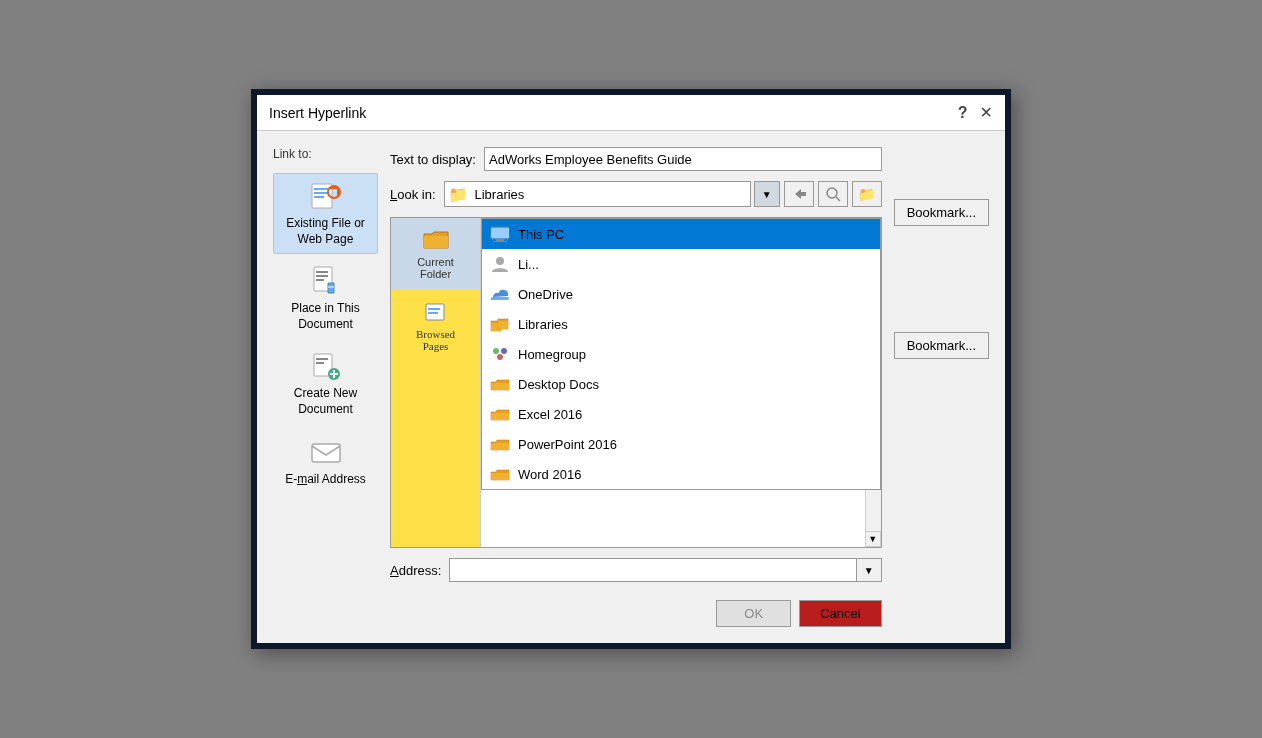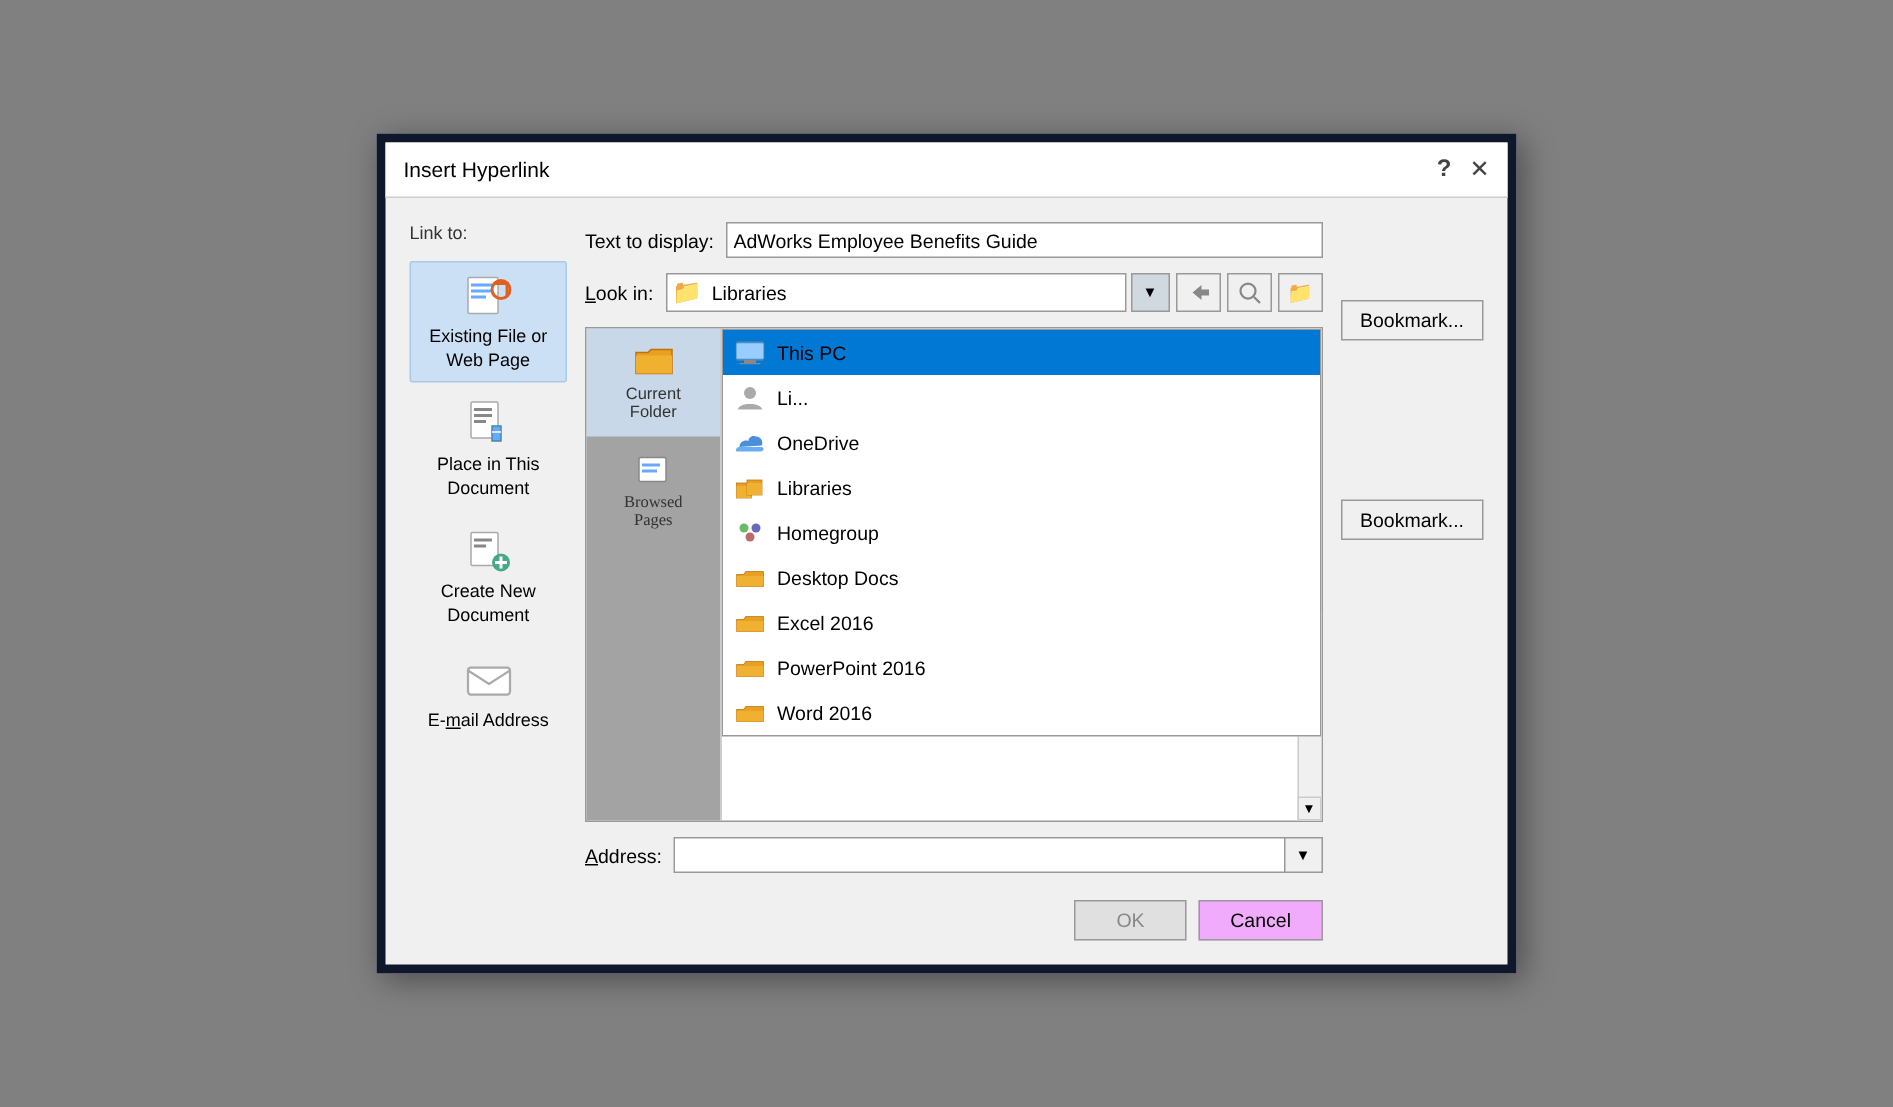--- a/index.html
+++ b/index.html
@@ -160,21 +160,21 @@
       flex: 1;
       gap: 0;
       border: 1px solid #999;
       background: #fff;
       min-height: 320px;
     }
     
     .folder-shortcuts {
       width: 90px;
       border-right: 1px solid #ccc;
-      background: #a3a3a3;
+      background: #fde047;
       display: flex;
       flex-direction: column;
     }
     .shortcut-item {
       display: flex;
       flex-direction: column;
       align-items: center;
       padding: 10px 4px;
       cursor: pointer;
       font-size: 11px;
@@ -285,21 +285,21 @@
     
     .bottom-row {
       display: flex;
       justify-content: flex-end;
       gap: 8px;
       padding: 8px 0 0 0;
     }
     .dialog-btn {
       padding: 5px 20px;
       border: 1px solid #999;
-      background: #f0abfc;
+      background: #b91c1c;
       cursor: pointer;
       font-size: 13px;
       min-width: 75px;
     }
     .dialog-btn.disabled {
       background: #e0e0e0;
       color: #888;
       cursor: default;
     }
     .right-btn {

